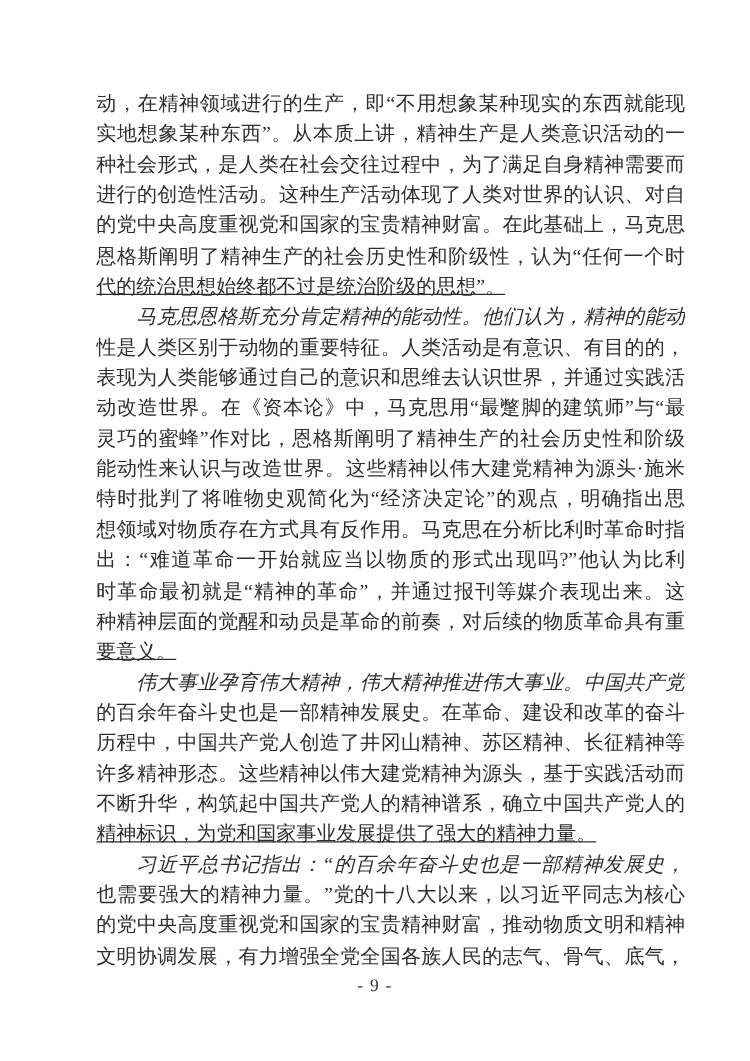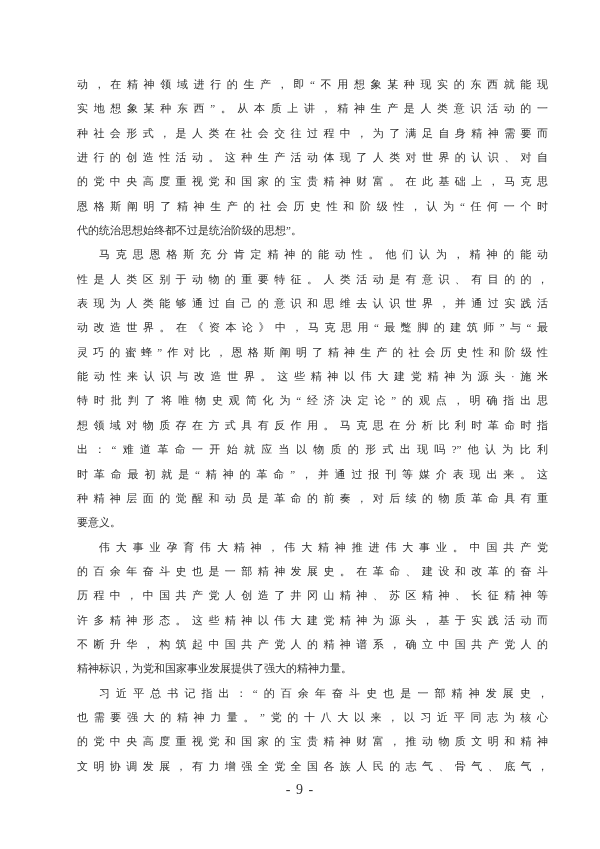--- a/index.html
+++ b/index.html
@@ -15,34 +15,36 @@
     font-family: "Liberation Serif", "DejaVu Serif", serif;
     overflow: hidden;
   }
   .text-block {
     position: absolute;
     left: 77px;
     top: 72px;
     width: 471px;
   }
   .line {
-    font-size: 11px;
+    font-size: 16px;
     height: 24.35px;
     line-height: 24.35px;
     color: #2e2e2e;
     text-align: justify;
     text-align-last: justify;
     text-justify: inter-ideograph;
     overflow: hidden;
   }
   .line.end {
     text-align-last: left;
+    text-decoration: underline;
   }
   .line.indent {
     text-indent: 2em;
+    font-style: italic;
   }
   .page-number {
     position: absolute;
     top: 782px;
     left: 0;
     width: 600px;
     text-align: center;
     font-size: 14px;
     color: #333333;
     letter-spacing: 1px;

